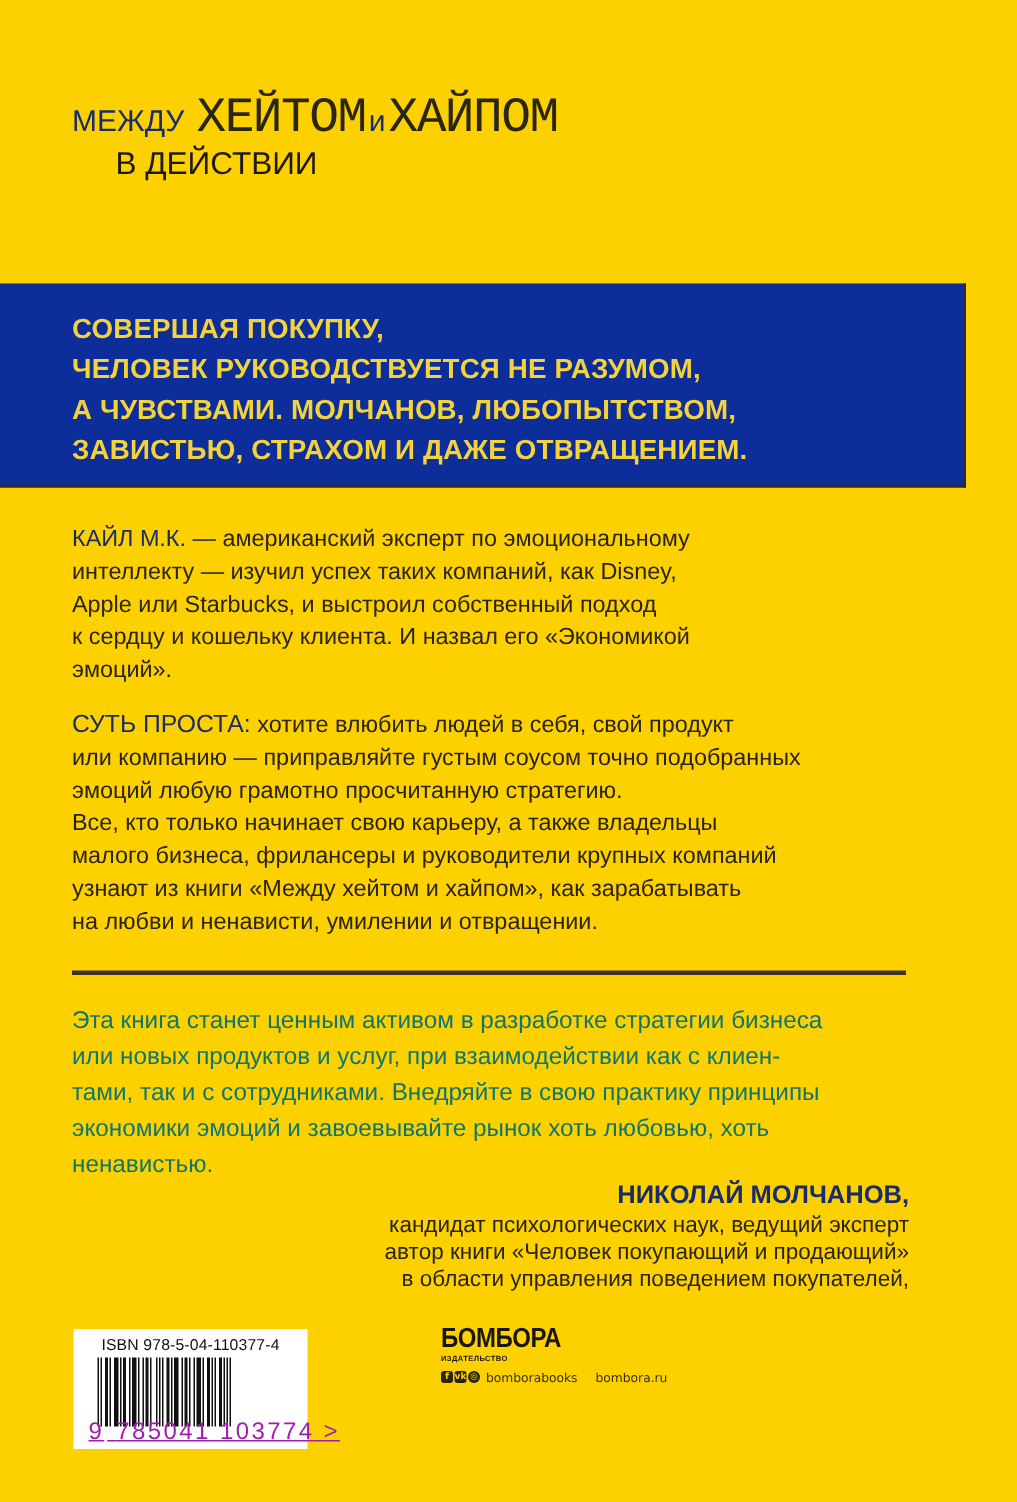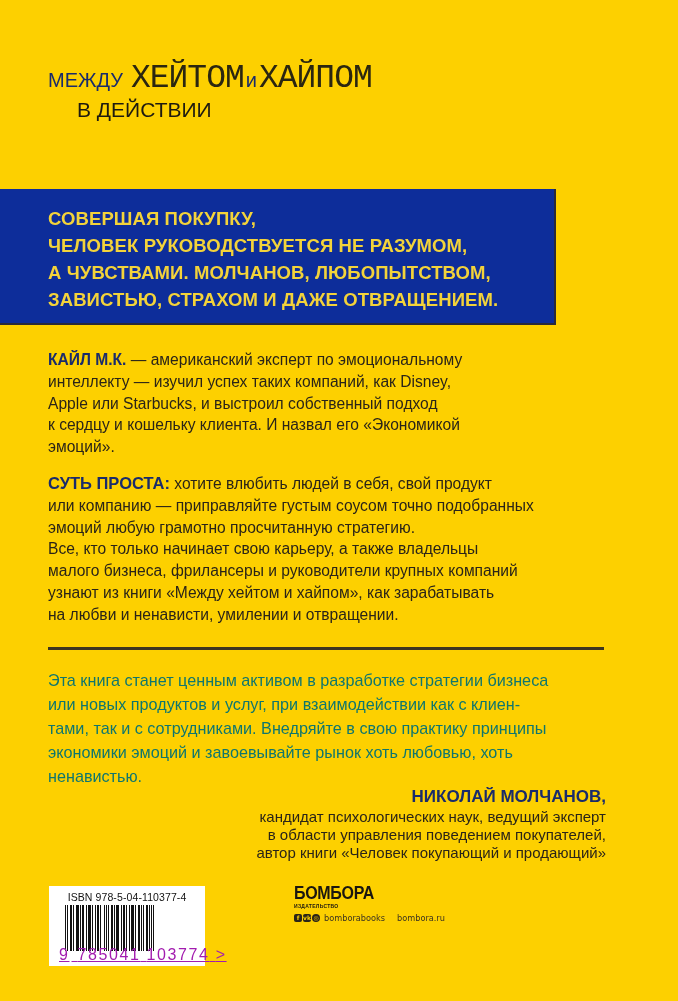--- a/index.html
+++ b/index.html
@@ -46,21 +46,21 @@
     font-family: "Liberation Sans", sans-serif;
     font-size: 21px;
     color: #1e1a10;
     margin-top: 2px;
     margin-left: 29px;
   }
   .blue-box {
     position: absolute;
     left: 0;
     top: 189px;
-    width: 556px;
+    width: 644px;
     height: 136px;
     background: #0d2d9a;
     border-right: 2px solid #2a2a3a;
     border-bottom: 2px solid #2a2a3a;
     padding: 16px 0 0 48px;
   }
   .blue-box .line {
     font-family: "Liberation Sans", sans-serif;
     font-weight: bold;
     font-size: 18.5px;
@@ -72,21 +72,21 @@
   .body-text {
     position: absolute;
     left: 48px;
     width: 580px;
     font-family: "Liberation Sans", sans-serif;
     font-size: 15.6px;
     line-height: 21.8px;
     color: #2a2418;
   }
   .body-text .lead {
-    font-weight: bold;
+    font-weight: normal;
     color: #1a2b6b;
   }
   .p1 { top: 349px; }
   .p2 { top: 473px; }
   .line-row { white-space: nowrap; display: block; }
   .rule {
     position: absolute;
     left: 48px;
     top: 647px;
     width: 556px;
@@ -269,22 +269,22 @@
     <span class="line-row">Эта книга станет ценным активом в разработке стратегии бизнеса</span>
     <span class="line-row">или новых продуктов и услуг, при взаимодействии как с клиен-</span>
     <span class="line-row">тами, так и с сотрудниками. Внедряйте в свою практику принципы</span>
     <span class="line-row">экономики эмоций и завоевывайте рынок хоть любовью, хоть</span>
     <span class="line-row">ненавистью.</span>
   </div>
 
   <div class="signature">
     <div class="sig-name">НИКОЛАЙ МОЛЧАНОВ,</div>
     <div class="sig-line">кандидат психологических наук, ведущий эксперт</div>
+    <div class="sig-line">автор книги «Человек покупающий и продающий»</div>
     <div class="sig-line">в области управления поведением покупателей,</div>
-    <div class="sig-line">автор книги «Человек покупающий и продающий»</div>
   </div>
 
   <div class="barcode-box">
     <div class="isbn-text">ISBN 978-5-04-110377-4</div>
     <div class="bars">
       <span style="width:1px"></span>
         <span class="g" style="width:1px"></span>
         <span style="width:1px"></span>
       <span class="g" style="width:2px"></span>
         <span style="width:2px"></span>

